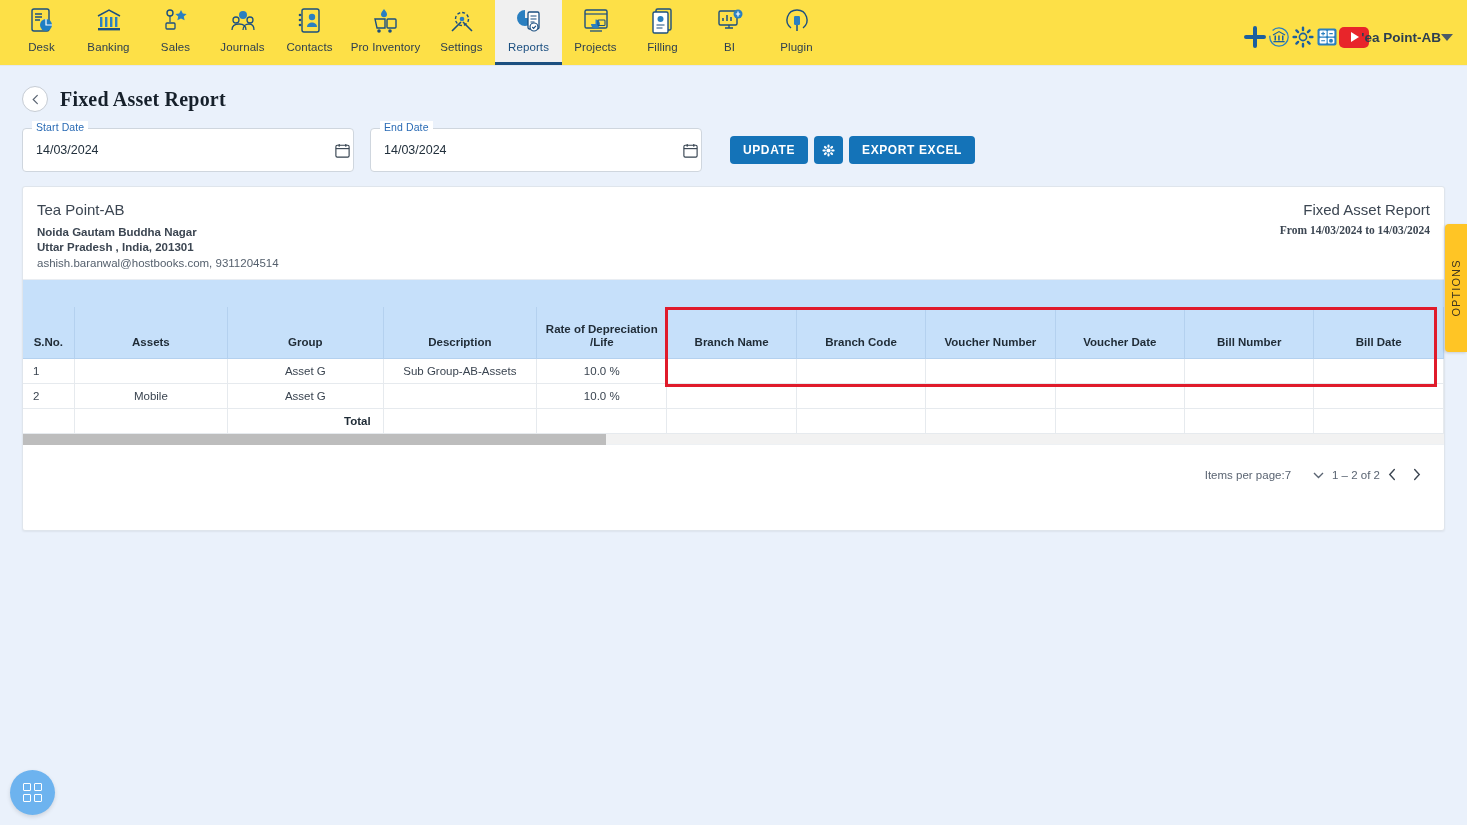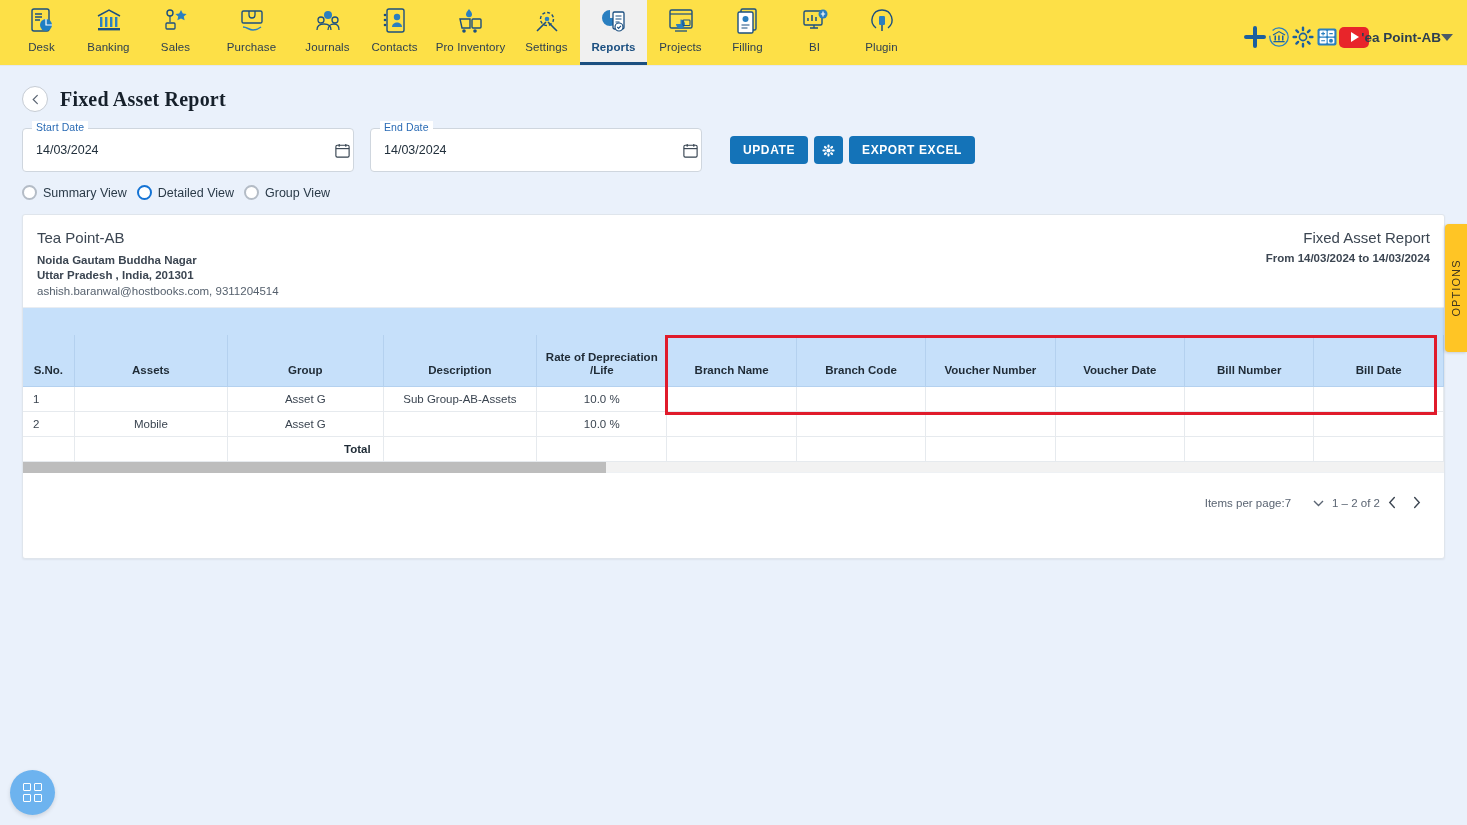--- a/index.html
+++ b/index.html
@@ -42,21 +42,21 @@
     letter-spacing: .1px;
   }
   .nav-item.active { background: #f0f0f0; }
   .nav-item.active::after {
     content: "";
     position: absolute;
     left: 0; right: 0; bottom: 0;
     height: 3px;
     background: #1b4f80;
   }
-  .nav-item.active .lbl { color: #1b4f80; font-weight: 700; }
+  .nav-item.active .lbl { color: #1b4f80; font-weight: 400; }
 
   .topbar-right {
     margin-left: auto;
     display: flex;
     align-items: center;
     padding: 0 14px 16px 0;
   }
   .tb-ico { cursor: pointer; display: flex; align-items: center; }
   .yt-badge {
     width: 30px; height: 21px;
@@ -213,21 +213,21 @@
   .card-head {
     display: flex;
     justify-content: space-between;
     padding: 14px 14px 10px 14px;
     border-bottom: 1px solid #e9edf2;
   }
   .co-name { font-size: 15px; color: #3c4652; margin-bottom: 7px; }
   .co-line { font-size: 11.5px; font-weight: 700; color: #3c4652; line-height: 15px; }
   .co-contact { font-size: 11.5px; color: #55606d; margin-top: 2px; }
   .rep-title { font-size: 15px; color: #3c4652; text-align: right; }
-  .rep-range { font-size: 11.5px; color: #3c4652; text-align: left; margin-top: 6px; font-weight: 600;}
+  .rep-range { font-size: 11.5px; color: #3c4652; text-align: left; margin-top: 6px; font-weight: 600; font-family: Liberation Serif, serif;}
 
   
   .tbl-wrap { position: relative; }
   table.rpt {
     width: 100%;
     border-collapse: collapse;
     table-layout: fixed;
     font-size: 11.5px;
   }
   table.rpt tr.band td { height: 27px; background: #c6e0fa; border: none; }
@@ -397,30 +397,20 @@
         <svg width="30" height="30" viewBox="0 0 30 30">
             <circle cx="9" cy="7" r="3" fill="none" stroke="#1b4f80" stroke-width="1.4"></circle>
             <path d="M20 4l1.8 3.5 3.8.4-2.8 2.6.8 3.8-3.6-1.9-3.6 1.9.8-3.8-2.8-2.6 3.8-.4z" fill="#2a7fc0"></path>
             <rect x="5" y="17" width="9" height="6" rx="1" fill="none" stroke="#1b4f80" stroke-width="1.3"></rect>
             <path d="M9 10v6" stroke="#1b4f80" stroke-width="1.2"></path>
           </svg>
       </span>
       <span class="lbl">Sales</span>
     </div>
 
-    <div class="nav-item wide">
-      <span class="ico">
-        <svg width="30" height="30" viewBox="0 0 30 30">
-            <rect x="5" y="5" width="20" height="12" rx="1.6" fill="none" stroke="#1b4f80" stroke-width="1.4"></rect>
-            <path d="M12 5v4a3 3 0 006 0V5" fill="none" stroke="#1b4f80" stroke-width="1.3"></path>
-            <path d="M6 21c4 0 6 3 10 3s8-3 8-3" fill="none" stroke="#2a7fc0" stroke-width="1.5"></path>
-          </svg>
-      </span>
-      <span class="lbl">Purchase</span>
-    </div>
 
     <div class="nav-item">
       <span class="ico">
         <svg width="30" height="30" viewBox="0 0 30 30">
             <circle cx="15" cy="9" r="4" fill="#2a7fc0"></circle>
             <circle cx="8" cy="14" r="3" fill="none" stroke="#1b4f80" stroke-width="1.3"></circle>
             <circle cx="22" cy="14" r="3" fill="none" stroke="#1b4f80" stroke-width="1.3"></circle>
             <path d="M4 24c0-4 3-6 7-6s7 2 7 6M15 24c0-4 3-6 6-6s5 2 5 6" fill="none" stroke="#1b4f80" stroke-width="1.3"></path>
           </svg>
       </span>
@@ -616,34 +606,20 @@
             <circle cx="8" cy="8" r="2.6" fill="#fff"></circle>
             <g stroke="#fff" stroke-width="2.6" stroke-linecap="round">
               <path d="M8 1.8v1.6M8 12.6v1.6M1.8 8h1.6M12.6 8h1.6M3.6 3.6l1.1 1.1M11.3 11.3l1.1 1.1M12.4 3.6l-1.1 1.1M4.7 11.3l-1.1 1.1"></path>
             </g>
           </svg>
       </button>
       <button class="btn">EXPORT EXCEL</button>
     </div>
   </div>
 
-  <div class="radios">
-    <label class="radio">
-      <span class="dot"></span>
-      <span class="rlabel">Summary View</span>
-    </label>
-    <label class="radio sel">
-      <span class="dot"></span>
-      <span class="rlabel">Detailed View</span>
-    </label>
-    <label class="radio">
-      <span class="dot"></span>
-      <span class="rlabel">Group View</span>
-    </label>
-  </div>
 
   <div class="card">
 
     <div class="card-head">
       <div>
         <div class="co-name">Tea Point-AB</div>
         <div class="co-line">Noida Gautam Buddha Nagar</div>
         <div class="co-line">Uttar Pradesh , India, 201301</div>
         <div class="co-contact">ashish.baranwal@hostbooks.com, 9311204514</div>
       </div>

